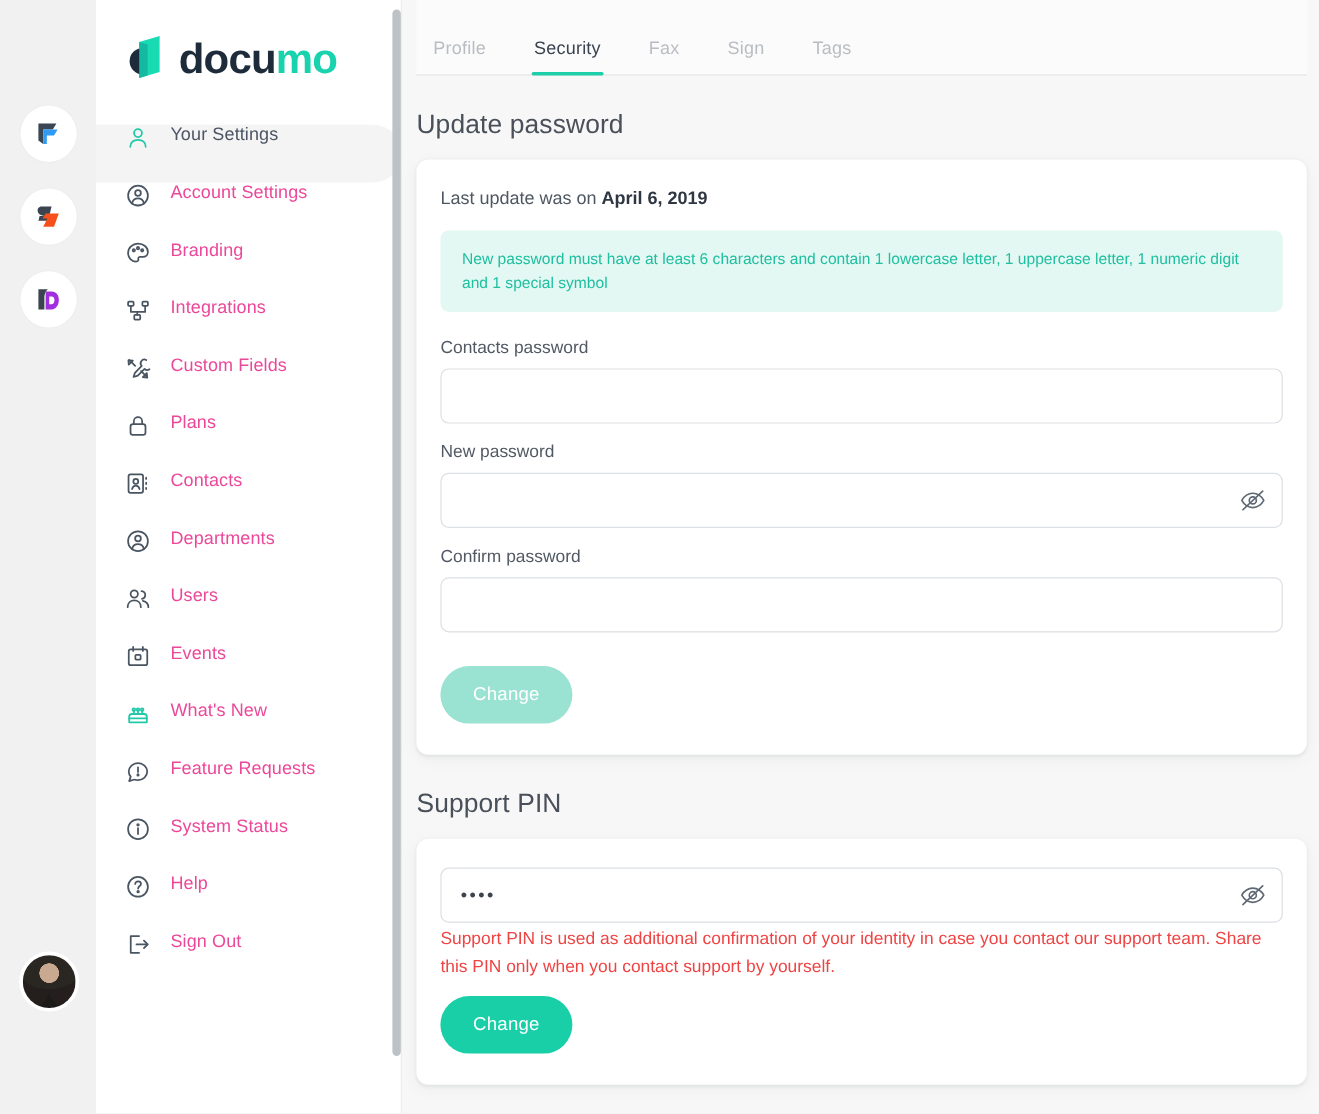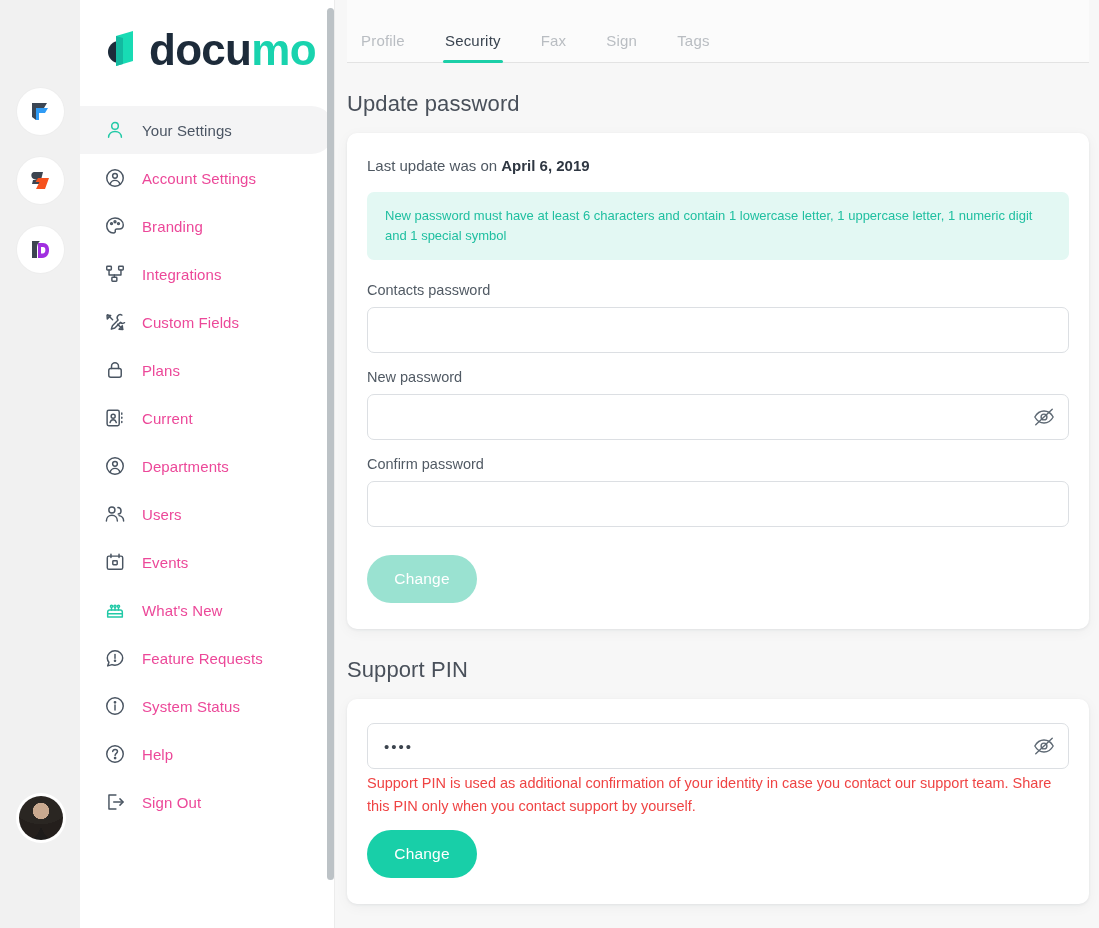--- a/index.html
+++ b/index.html
@@ -46,27 +46,27 @@
   }
 
   
   .sidebar {
     width: 255px; flex: 0 0 255px;
     height: 928px; background: #ffffff;
     position: relative; overflow: hidden;
   }
   .brand { padding: 28px 0 0 22px; display: flex; align-items: center; gap: 9px; cursor: pointer; }
   .brand-mark { width: 38px; height: 42px; flex: 0 0 38px; }
-  .brand-word { font-size: 44px; font-weight: 700; letter-spacing: -0.7px; line-height: 1; }
+  .brand-word { font-size: 35px; font-weight: 700; letter-spacing: -0.7px; line-height: 1; }
   .brand-word .d1 { color: #1d2b3a; }
   .brand-word .d2 { color: #19d3ae; }
 
   .nav { margin-top: 34px; }
   .nav-item {
-    display: flex; align-items: center; gap: 16px;
+    display: flex; gap: 16px;
     height: 48px; padding-left: 24px;
     cursor: pointer; position: relative;
   }
   .nav-item .ic { width: 22px; height: 22px; flex: 0 0 22px; display: flex; align-items: center; justify-content: center; }
   .nav-item .lbl { font-size: 15px; color: #ec4899; letter-spacing: 0.1px; }
   .nav-item.active {
     background: #f4f4f5;
     border-top-right-radius: 24px; border-bottom-right-radius: 24px;
     margin-right: 0;
   }
@@ -277,21 +277,21 @@
           <span class="ic">
             <svg width="22" height="22" viewBox="0 0 24 24">
               <rect x="3.4" y="3.6" width="13.2" height="16.8" rx="1.8"></rect>
               <circle cx="10" cy="10" r="2.2"></circle>
               <path d="M6.6 17 C7.2 14.9 8.4 13.9 10 13.9 C11.6 13.9 12.8 14.9 13.4 17"></path>
               <line x1="19.4" y1="6.6" x2="19.4" y2="7.8"></line>
               <line x1="19.4" y1="11.2" x2="19.4" y2="12.4"></line>
               <line x1="19.4" y1="15.8" x2="19.4" y2="17"></line>
             </svg>
           </span>
-          <span class="lbl">Current</span>
+          <span class="lbl">Contacts</span>
         </div>
         <div class="nav-item">
           <span class="ic">
             <svg width="22" height="22" viewBox="0 0 24 24">
               <circle cx="12" cy="12" r="9"></circle>
               <circle cx="12" cy="9.6" r="2.6"></circle>
               <path d="M6.6 19 C7.4 16 9.5 14.6 12 14.6 C14.5 14.6 16.6 16 17.4 19"></path>
             </svg>
           </span>
           <span class="lbl">Departments</span>

